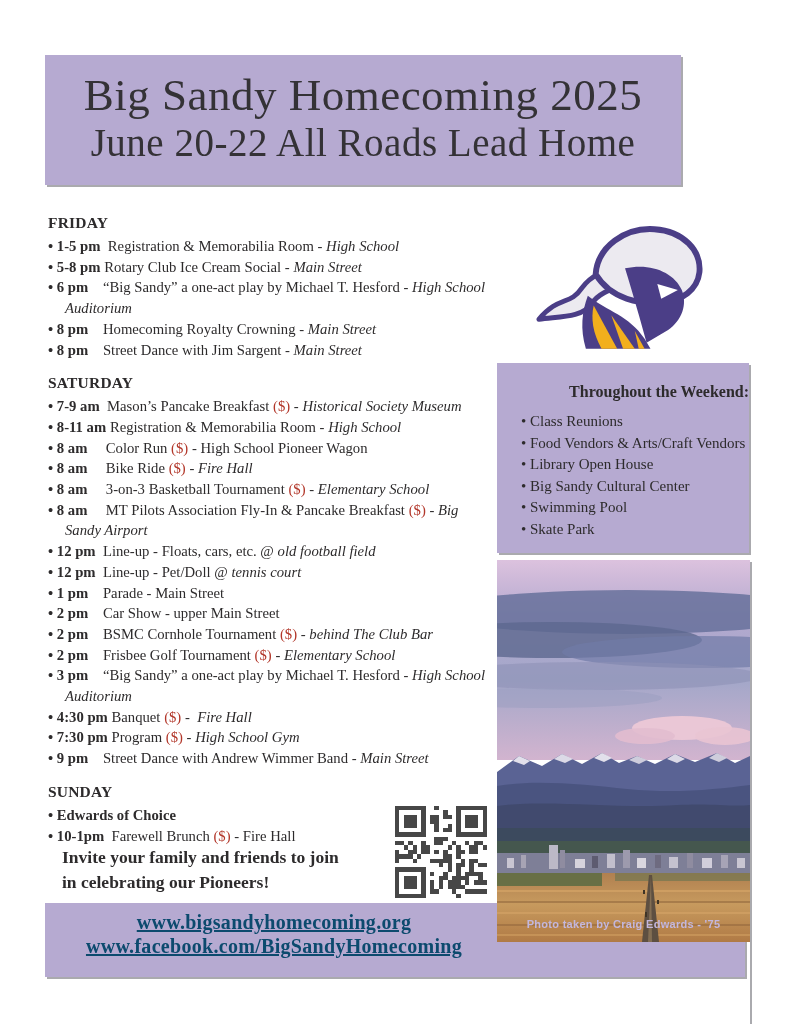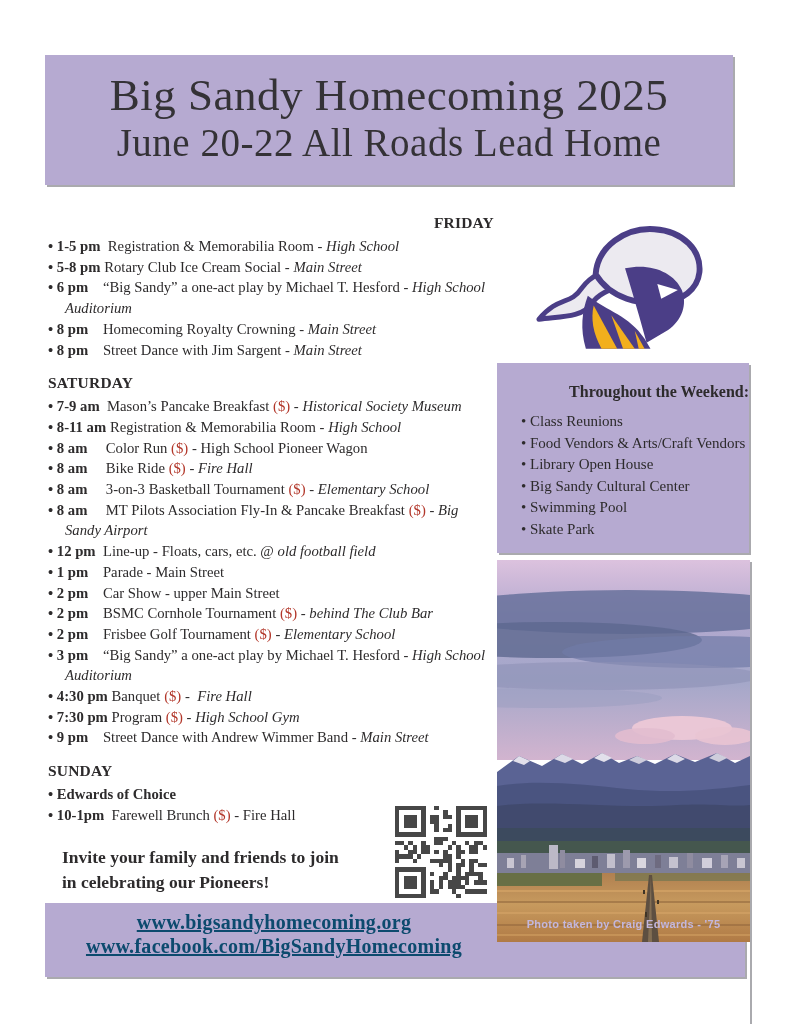--- a/index.html
+++ b/index.html
@@ -1,25 +1,25 @@
 <!DOCTYPE html>
 <html><head>
 <meta charset="utf-8">
 <style>
   html,body{margin:0;padding:0;background:#fff;}
   .page{position:relative;width:791px;height:1024px;background:#ffffff;overflow:hidden;
         font-family:"Liberation Serif", serif;color:#2d2b2c;}
   .band{background:#b6aad1;box-shadow:2px 2px 0 rgba(125,125,130,.65);}
-  .header-band{position:absolute;left:45px;top:55px;width:688px;height:130px;text-align:center;}
+  .header-band{position:absolute;left:45px;top:55px;width:636px;height:130px;text-align:center;}
   .title{font-size:45px;line-height:52px;margin-top:14px;color:#343236;letter-spacing:.5px;}
   .subtitle{font-size:39px;line-height:44px;color:#343236;letter-spacing:.5px;}
 
   .schedule{position:absolute;left:48px;top:212px;width:446px;}
   .day-heading{font-weight:bold;font-size:15.5px;line-height:21px;margin:12px 0 3px 0;letter-spacing:.2px;}
-  .day-heading:first-child{margin-top:0;text-align:right;}
+  .day-heading:first-child{margin-top:0;}
   .event{font-size:14.7px;line-height:20.7px;white-space:pre-wrap;
          padding-left:17px;text-indent:-17px;}
   .sg-b{font-weight:bold;}
   .sg-i{font-style:italic;}
   .sg-f{color:#b23629;}
   .bullet{font-weight:bold;}
 
   .logo{position:absolute;left:533px;top:220px;width:186px;height:130px;}
 
   .weekend-box{position:absolute;left:497px;top:363px;width:252px;height:190px;}
@@ -62,20 +62,21 @@
       <div class="event"><span class="bullet">• </span><span class="sg-b">8 pm</span><span class="sg-r">    Homecoming Royalty Crowning - </span><span class="sg-i">Main Street</span></div>
       <div class="event"><span class="bullet">• </span><span class="sg-b">8 pm</span><span class="sg-r">    Street Dance with Jim Sargent - </span><span class="sg-i">Main Street</span></div>
       <div class="day-heading">SATURDAY</div>
       <div class="event"><span class="bullet">• </span><span class="sg-b">7-9 am</span><span class="sg-r">  Mason’s Pancake Breakfast </span><span class="sg-f">($)</span><span class="sg-r"> - </span><span class="sg-i">Historical Society Museum</span></div>
       <div class="event"><span class="bullet">• </span><span class="sg-b">8-11 am</span><span class="sg-r"> Registration &amp; Memorabilia Room - </span><span class="sg-i">High School</span></div>
       <div class="event"><span class="bullet">• </span><span class="sg-b">8 am</span><span class="sg-r">     Color Run </span><span class="sg-f">($)</span><span class="sg-r"> - High School Pioneer Wagon</span></div>
       <div class="event"><span class="bullet">• </span><span class="sg-b">8 am</span><span class="sg-r">     Bike Ride </span><span class="sg-f">($)</span><span class="sg-r"> - </span><span class="sg-i">Fire Hall</span></div>
       <div class="event"><span class="bullet">• </span><span class="sg-b">8 am</span><span class="sg-r">     3-on-3 Basketball Tournament </span><span class="sg-f">($)</span><span class="sg-r"> - </span><span class="sg-i">Elementary School</span></div>
       <div class="event"><span class="bullet">• </span><span class="sg-b">8 am</span><span class="sg-r">     MT Pilots Association Fly-In &amp; Pancake Breakfast </span><span class="sg-f">($)</span><span class="sg-r"> - </span><span class="sg-i">Big Sandy Airport</span></div>
       <div class="event"><span class="bullet">• </span><span class="sg-b">12 pm</span><span class="sg-r">  Line-up - Floats, cars, etc. @ </span><span class="sg-i">old football field</span></div>
+      <div class="event"><span class="bullet">• </span><span class="sg-b">12 pm</span><span class="sg-r">  Line-up - Pet/Doll @ </span><span class="sg-i">tennis court</span></div>
       <div class="event"><span class="bullet">• </span><span class="sg-b">1 pm</span><span class="sg-r">    Parade - Main Street</span></div>
       <div class="event"><span class="bullet">• </span><span class="sg-b">2 pm</span><span class="sg-r">    Car Show - upper Main Street</span></div>
       <div class="event"><span class="bullet">• </span><span class="sg-b">2 pm</span><span class="sg-r">    BSMC Cornhole Tournament </span><span class="sg-f">($)</span><span class="sg-r"> - </span><span class="sg-i">behind The Club Bar</span></div>
       <div class="event"><span class="bullet">• </span><span class="sg-b">2 pm</span><span class="sg-r">    Frisbee Golf Tournament </span><span class="sg-f">($)</span><span class="sg-r"> - </span><span class="sg-i">Elementary School</span></div>
       <div class="event"><span class="bullet">• </span><span class="sg-b">3 pm</span><span class="sg-r">    “Big Sandy” a one-act play by Michael T. Hesford - </span><span class="sg-i">High School Auditorium</span></div>
       <div class="event"><span class="bullet">• </span><span class="sg-b">4:30 pm</span><span class="sg-r"> Banquet </span><span class="sg-f">($)</span><span class="sg-r"> -  </span><span class="sg-i">Fire Hall</span></div>
       <div class="event"><span class="bullet">• </span><span class="sg-b">7:30 pm</span><span class="sg-r"> Program </span><span class="sg-f">($)</span><span class="sg-r"> - </span><span class="sg-i">High School Gym</span></div>
       <div class="event"><span class="bullet">• </span><span class="sg-b">9 pm</span><span class="sg-r">    Street Dance with Andrew Wimmer Band - </span><span class="sg-i">Main Street</span></div>
       <div class="day-heading">SUNDAY</div>
       <div class="event"><span class="bullet">• </span><span class="sg-b">Edwards of Choice</span></div>

